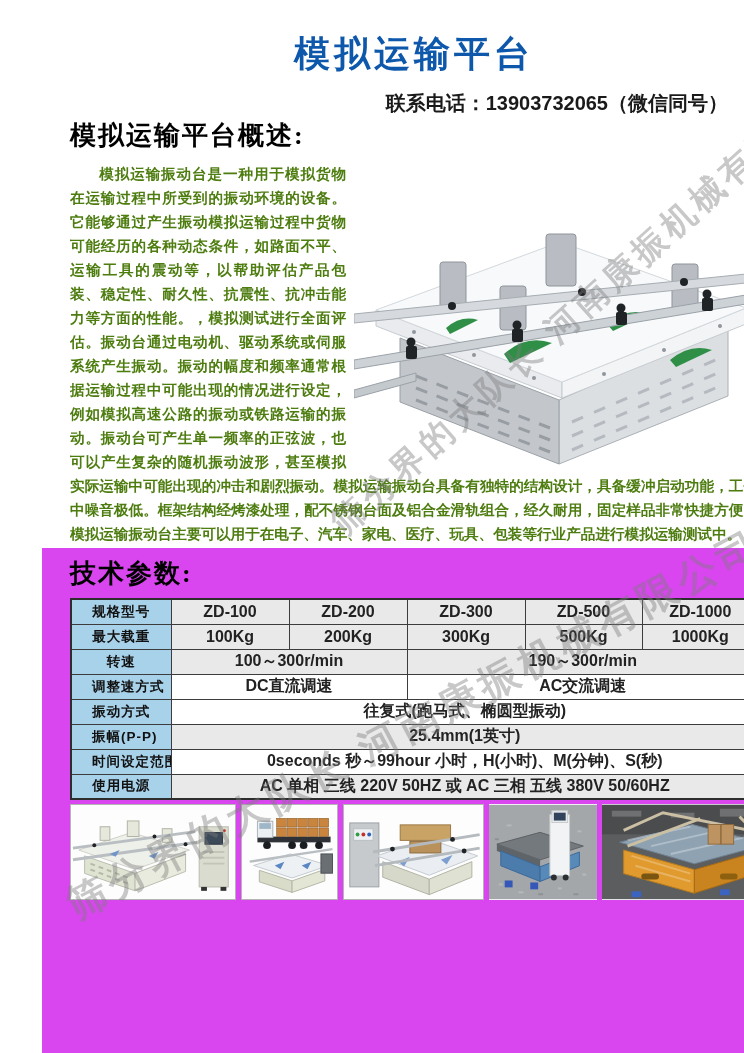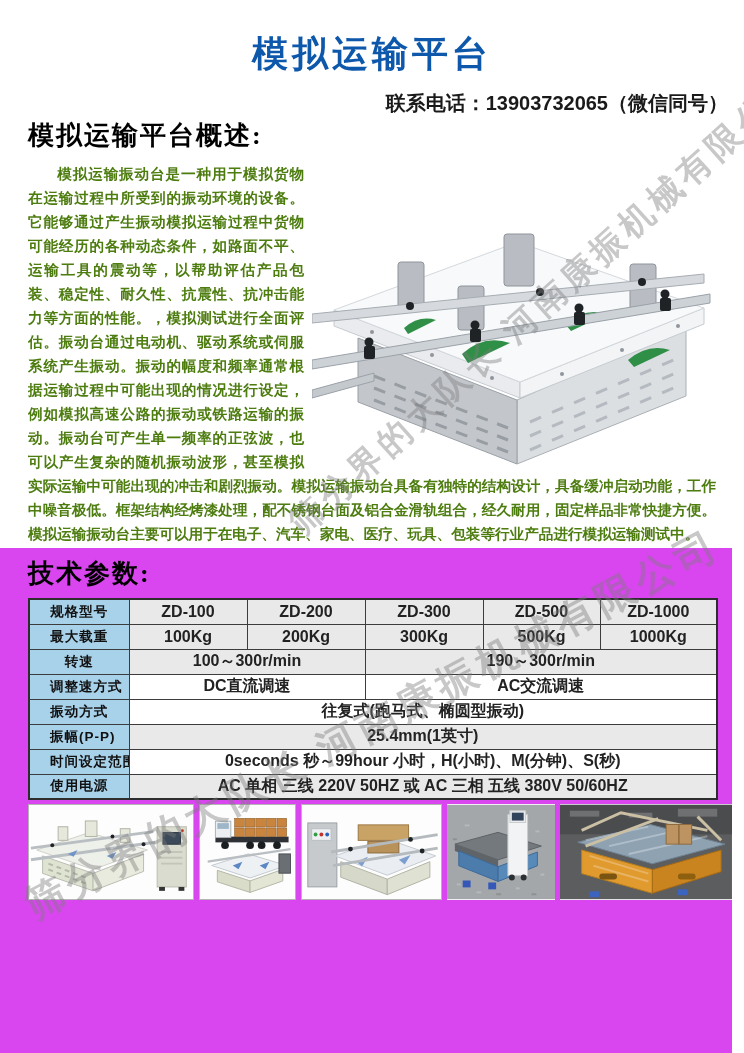--- a/index.html
+++ b/index.html
@@ -1,18 +1,18 @@
 <!DOCTYPE html>
 <html><head>
 <meta charset="utf-8">
 <style>
   * { margin:0; padding:0; box-sizing:border-box; }
   html,body { width:744px; height:1053px; background:#fff; }
   body { font-family:"Liberation Sans","DejaVu Sans",sans-serif; position:relative; overflow:hidden; }
-  .page { position:absolute; inset:0; }
+  .page { position:absolute; inset:0;margin-left:42px; }
 
   .title { position:absolute; top:30px; left:0; width:744px; text-align:center;
            font-size:36px; font-weight:bold; letter-spacing:4px; color:#0e58ab; }
   .contact { position:absolute; top:90px; right:16px; font-size:20px; font-weight:bold; color:#1a1a1a; }
 
   .ov-heading { position:absolute; top:118px; left:28px;
                 font-family:"Liberation Serif","DejaVu Serif",serif;
                 font-size:26px; font-weight:bold; color:#000; letter-spacing:2px; }
   .ov-body { position:absolute; top:162px; left:28px; width:688px; max-height:402px; overflow:hidden;
              font-size:14.6px; font-weight:bold; color:#4d7c0f; line-height:24px; text-align:justify; }

